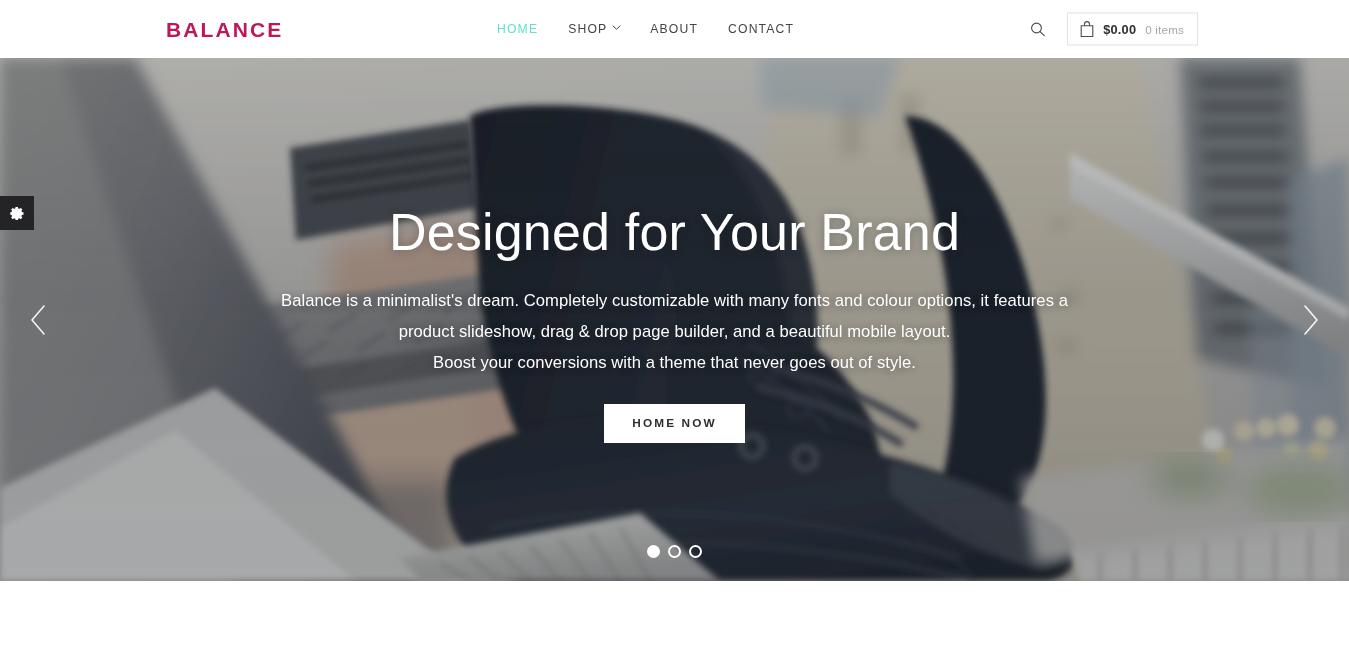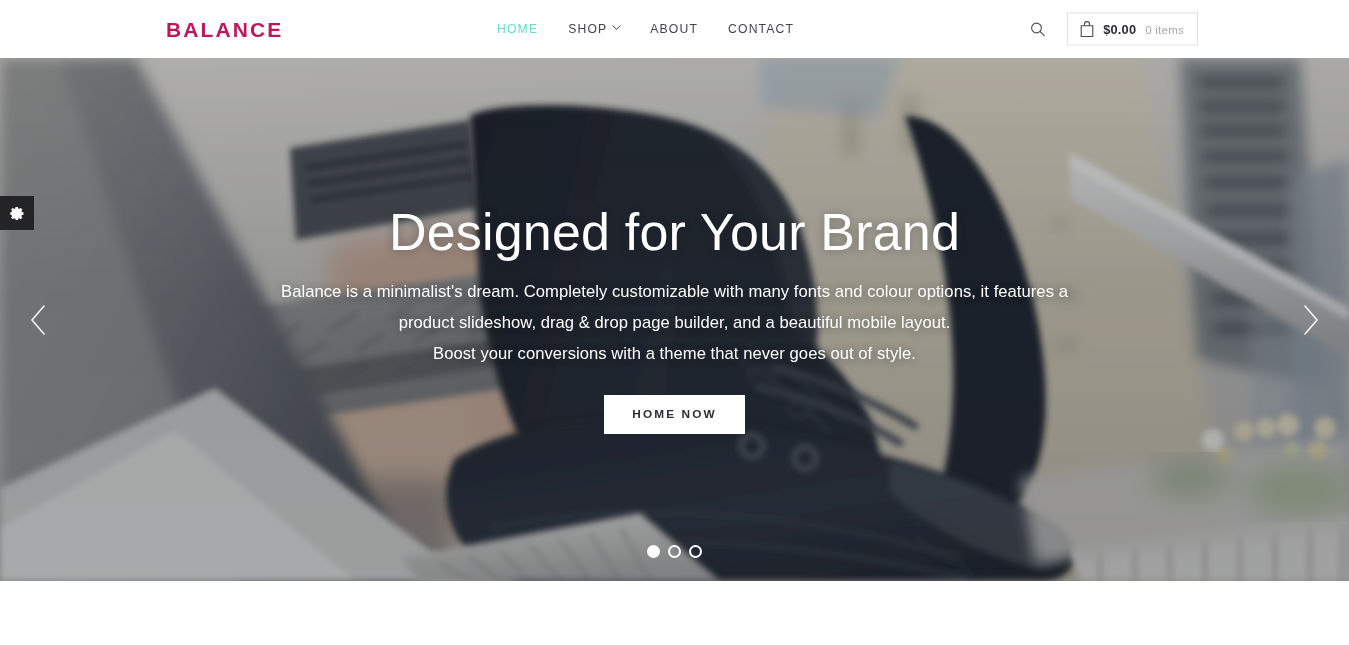--- a/index.html
+++ b/index.html
@@ -112,21 +112,21 @@
     margin-top:147px;
     font-size:52px;
     font-weight:300;
     color:#ffffff;
     letter-spacing:.2px;
     line-height:1.05;
     text-shadow:0 1px 10px rgba(20,24,30,.33);
     white-space:nowrap;
   }
   .hero-sub{
-    margin-top:16px;
+    margin-top:25px;
     font-size:16.6px;
     font-weight:400;
     color:#ffffff;
     line-height:1.88;
     letter-spacing:.05px;
     max-width:900px;
     text-shadow:0 1px 8px rgba(20,24,30,.45);
   }
   .hero-cta{
     margin-top:26px;

